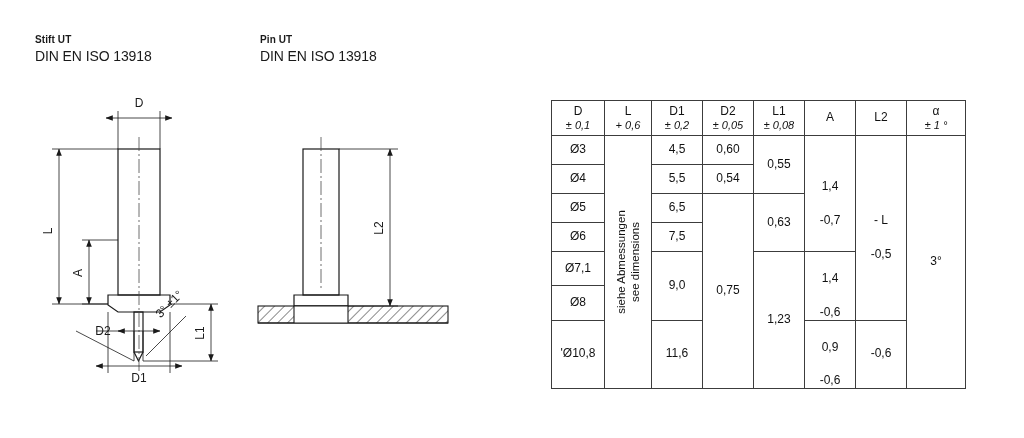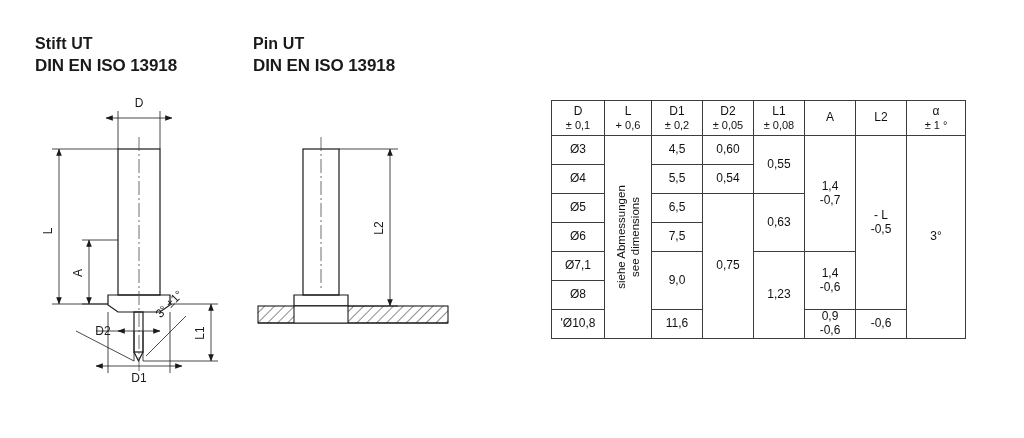--- a/index.html
+++ b/index.html
@@ -12,28 +12,28 @@
     height: 438px;
     position: relative;
     font-family: "Liberation Sans", sans-serif;
     color: #1a1a1a;
     overflow: hidden;
   }
 
   
   .title-block { position: absolute; line-height: 1.35; }
   .title-main {
-    font-size: 16px;
+    font-size: 10px;
     font-weight: bold;
     letter-spacing: 0.1px;
     white-space: nowrap;
   }
   .title-sub {
-    font-size: 17px;
-    font-weight: bold;
+    font-size: 14px;
+    font-weight: normal;
     letter-spacing: -0.1px;
     white-space: nowrap;
   }
 
   
   #drawing-area {
     position: absolute;
     left: 0px;
     top: 85px;
     width: 520px;
@@ -58,21 +58,21 @@
     font-weight: normal;
     padding: 0;
     line-height: 1.15;
     color: #111;
   }
   #spec-table thead td {
     height: 34px;
     font-size: 12px;
   }
   #spec-table thead td .h1 { display: block; }
-  #spec-table thead td .h2 { display: block; font-size: 11px; }
+  #spec-table thead td .h2 { display: block; font-size: 11px; font-style: italic; }
   #spec-table tbody td { height: 28px; }
   .col-d   { width: 52px; }
   .col-l   { width: 46px; }
   .col-d1  { width: 50px; }
   .col-d2  { width: 50px; }
   .col-l1  { width: 50px; }
   .col-a   { width: 50px; }
   .col-l2  { width: 50px; }
   .col-alpha { width: 58px; }
 
@@ -84,31 +84,31 @@
     position: absolute;
     left: 50%;
     top: 50%;
     transform: translate(-50%, -50%) rotate(-90deg);
     white-space: nowrap;
     font-size: 11.5px;
     line-height: 1.25;
     text-align: center;
   }
   .vert-inner span { display: block; }
-  .two-line span { display: block; }
+  .two-line span { display: block; margin-top: 20px; }
 </style>
 </head>
 <body>
 
 <div class="title-block" style="left:35px; top:33px;">
   <div class="title-main">Stift UT</div>
   <div class="title-sub">DIN EN ISO 13918</div>
 </div>
 
-<div class="title-block" style="left:253px; top:33px;">
+<div class="title-block" style="left:260px; top:33px;">
   <div class="title-main">Pin UT</div>
   <div class="title-sub">DIN EN ISO 13918</div>
 </div>
 
 <div id="drawing-area">
   <svg width="520" height="300" viewBox="0 0 520 300" xmlns="http://www.w3.org/2000/svg">
     <defs>
       <marker id="arrEnd" markerWidth="9" markerHeight="7" refX="8.5" refY="3.5" orient="auto">
         <polygon points="0,0 9,3.5 0,7" fill="#1a1a1a"></polygon>
       </marker>

